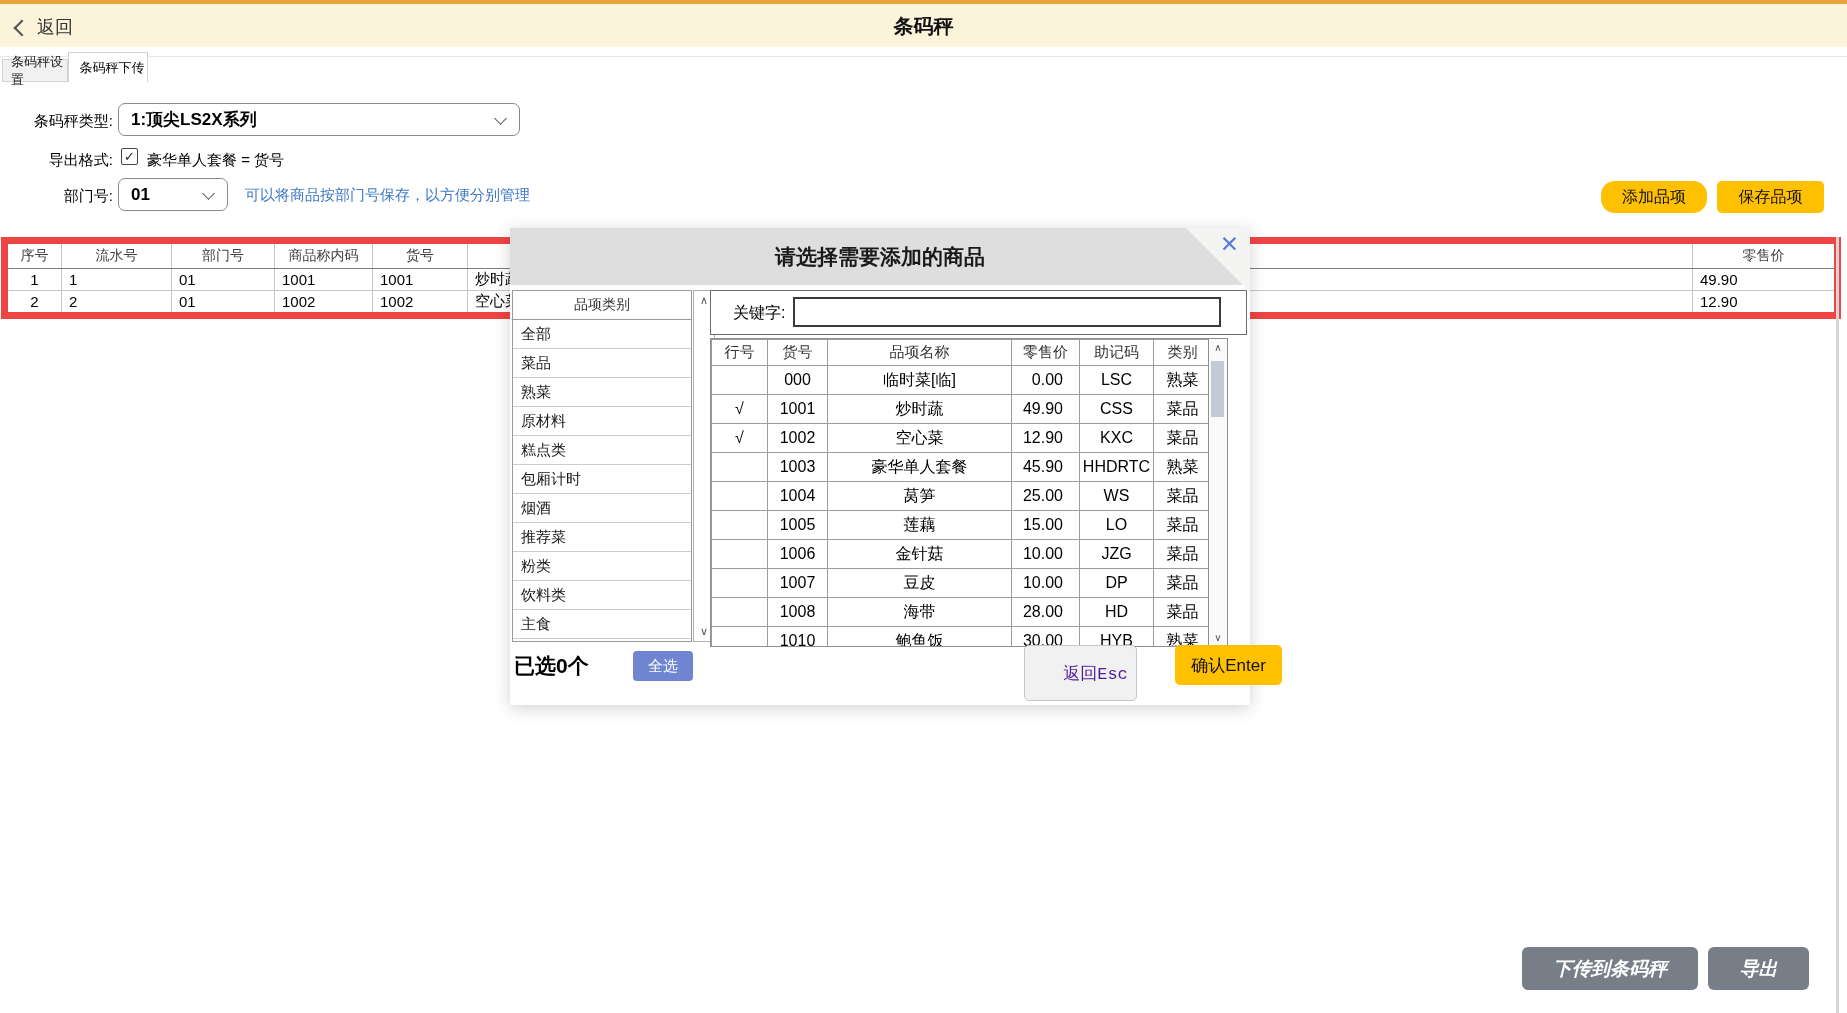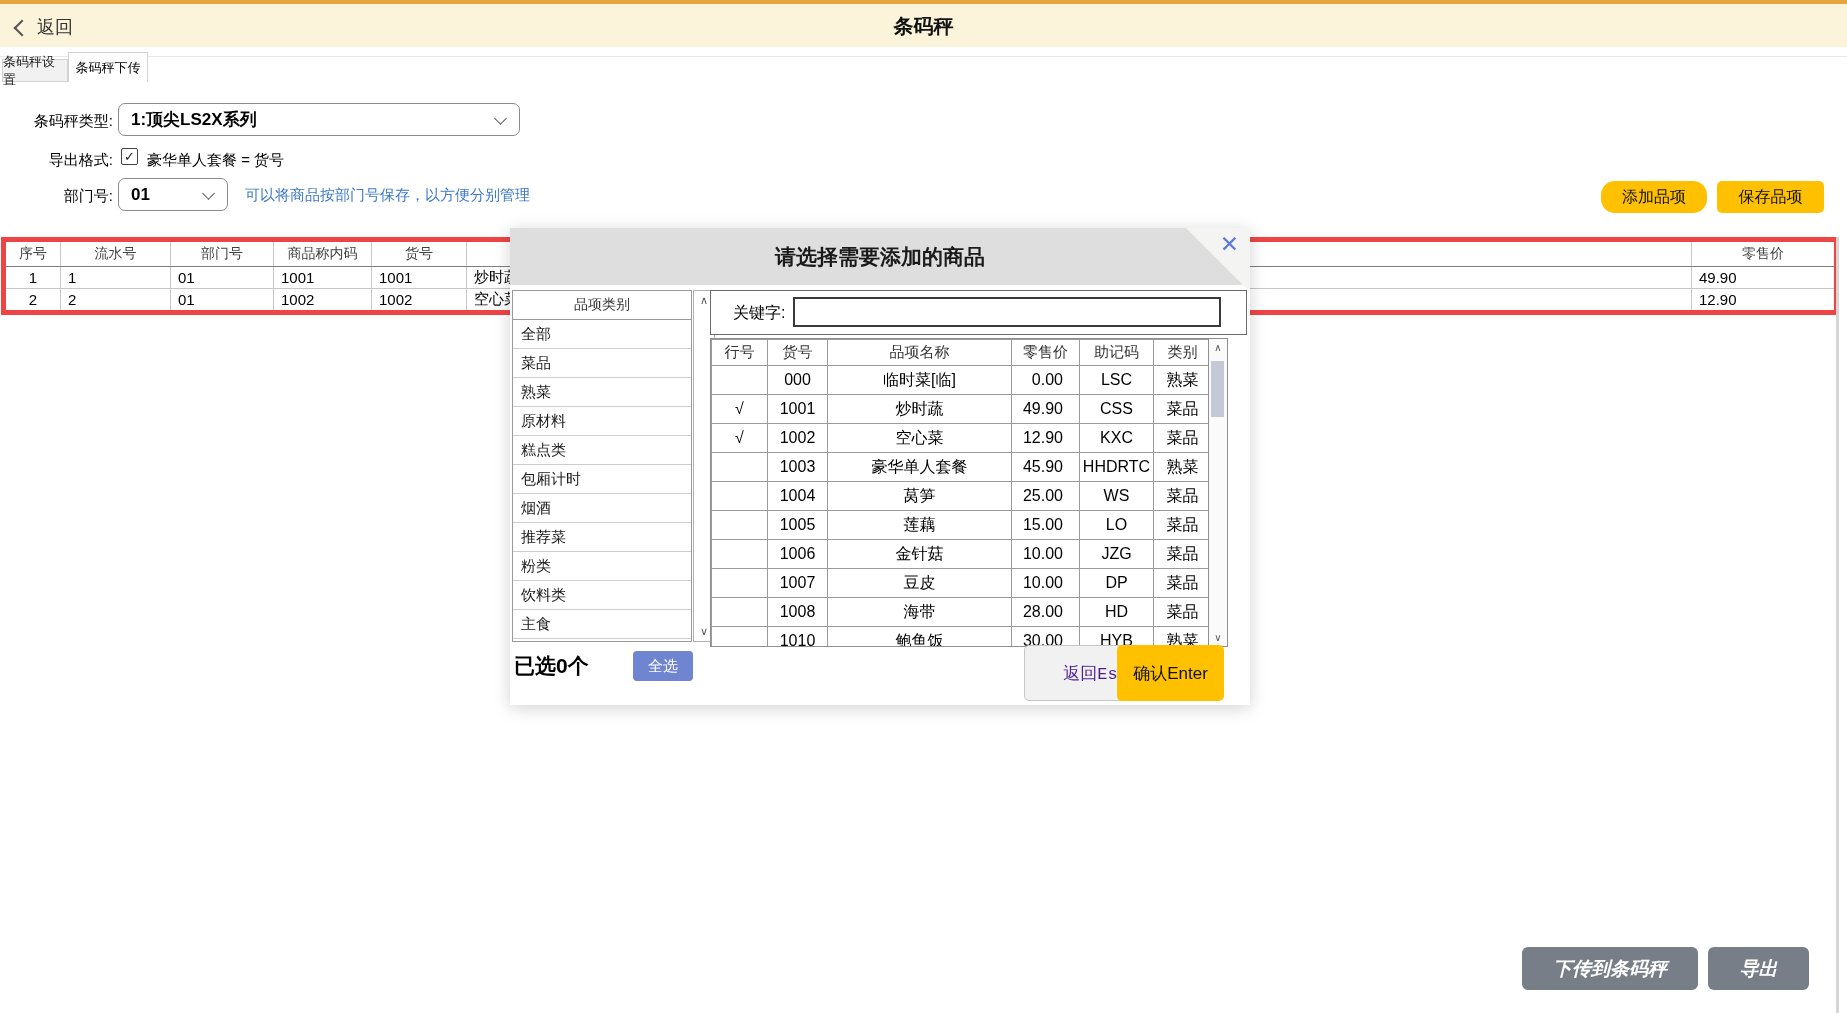--- a/index.html
+++ b/index.html
@@ -12,21 +12,21 @@
   .back-btn{position:absolute;left:16px;top:11px;display:flex;align-items:center;gap:9px;
             font-size:18px;color:#333;cursor:pointer;}
   .back-chevron{width:10px;height:10px;border-left:2px solid #555;border-bottom:2px solid #555;
                 transform:rotate(45deg);margin-top:1px;}
   .page-title{position:absolute;left:0;right:0;top:0;height:45px;display:flex;align-items:center;
               justify-content:center;font-size:20px;font-weight:bold;color:#111;}
 
   
   .tab-line{position:absolute;top:56px;left:0;width:100%;height:1px;background:#E7E7E7;}
   .tab{position:absolute;box-sizing:border-box;font-size:13px;display:flex;align-items:center;
-       justify-content:center;cursor:pointer;}
+       justify-content:center;cursor:pointer;padding-left:8px;}
   .tab-inactive{left:2px;top:59px;width:66px;height:23px;background:#F1F1F1;
                 border:1px solid #D2D2D2;color:#222;z-index:1;}
   .tab-active{left:68px;top:52px;width:80px;height:30px;background:#fff;
               border:1px solid #D2D2D2;border-bottom:none;color:#000;z-index:2;}
 
   
   .form-label{position:absolute;left:0;width:113px;text-align:right;font-size:15px;color:#000;}
   .lab1{top:112px;} .lab2{top:151px;} .lab3{top:187px;}
   .select{position:absolute;box-sizing:border-box;border:1.5px solid #8A8A8A;border-radius:7px;
           background:#fff;display:flex;align-items:center;font-weight:bold;font-size:17px;
@@ -41,21 +41,21 @@
   .checkbox::after{content:"✓";margin-top:-1px;}
   .chk-label{position:absolute;left:147px;top:151px;font-size:15px;color:#000;}
   .dept-hint{position:absolute;left:245px;top:186px;font-size:15px;color:#3D79C8;}
   .btn-amber{position:absolute;top:181px;height:32px;background:#FFC000;border:none;
              border-radius:5px;font-size:16px;color:#111;display:flex;align-items:center;
              justify-content:center;cursor:pointer;font-family:inherit;}
   .btn-add{left:1601px;width:106px;border-radius:14px;} .btn-save{left:1717px;width:107px;}
 
   
   .main-table{position:absolute;left:1px;top:237px;border-collapse:collapse;table-layout:fixed;
-              width:1833px;background:#fff;border:5px solid #ef4444;}
+              width:1833px;background:#fff;border:7px solid #ef4444;}
   .main-table th{height:24px;font-size:14px;font-weight:normal;color:#3F3F3F;
                  border:1px solid #C6C6C6;border-bottom:1px solid #7E7E7E;padding:0;}
   .main-table td{height:21px;font-size:15px;color:#000;border:1px solid #C6C6C6;
                  padding:0 0 0 7px;overflow:hidden;white-space:nowrap;}
   .main-table td.center{text-align:center;padding:0;}
   .right-strip{position:absolute;left:1836px;top:237px;width:3px;height:776px;background:#D6D6D6;}
 
   
   .dialog{position:absolute;left:510px;top:228px;width:740px;height:477px;background:#fff;
           box-shadow:0 3px 16px rgba(0,0,0,0.18);}
@@ -99,21 +99,21 @@
   .ps-down{position:absolute;bottom:3px;left:0;width:100%;text-align:center;cursor:pointer;}
   .ps-thumb{position:absolute;left:2px;top:22px;width:13px;height:56px;background:#C3C9D5;}
 
   .dlg-count{position:absolute;left:4px;top:424px;font-size:21px;font-weight:bold;color:#000;}
   .btn-selectall{position:absolute;left:123px;top:423px;width:60px;height:30px;background:#6F85D2;
                  border:none;border-radius:4px;color:#fff;font-size:15px;display:flex;
                  align-items:center;justify-content:center;cursor:pointer;font-family:inherit;}
   .btn-esc{position:absolute;left:514px;top:417px;width:113px;height:56px;background:#F1F1F1;
            border:1px solid #C6C6C6;border-radius:5px;font-size:17px;color:#4c1d95;display:flex;
            align-items:center;justify-content:center;cursor:pointer;font-family:Liberation Mono, monospace;padding-left:36px;}
-  .btn-enter{position:absolute;left:607px;top:417px;width:107px;height:56px;background:#FFC000;
+  .btn-enter{position:absolute;left:665px;top:417px;width:107px;height:40px;background:#FFC000;
              border:none;border-radius:5px;font-size:17px;color:#111;display:flex;
              align-items:center;justify-content:center;cursor:pointer;font-family:inherit;}
 
   
   .btn-slate{position:absolute;top:947px;height:43px;background:#777E87;border:none;
              border-radius:6px;color:#fff;font-size:19px;font-weight:600;display:flex;
              align-items:center;justify-content:center;cursor:pointer;font-family:inherit;font-style:italic;}
   .btn-download{left:1522px;width:176px;} .btn-export{left:1708px;width:101px;}
 </style>
 </head>

